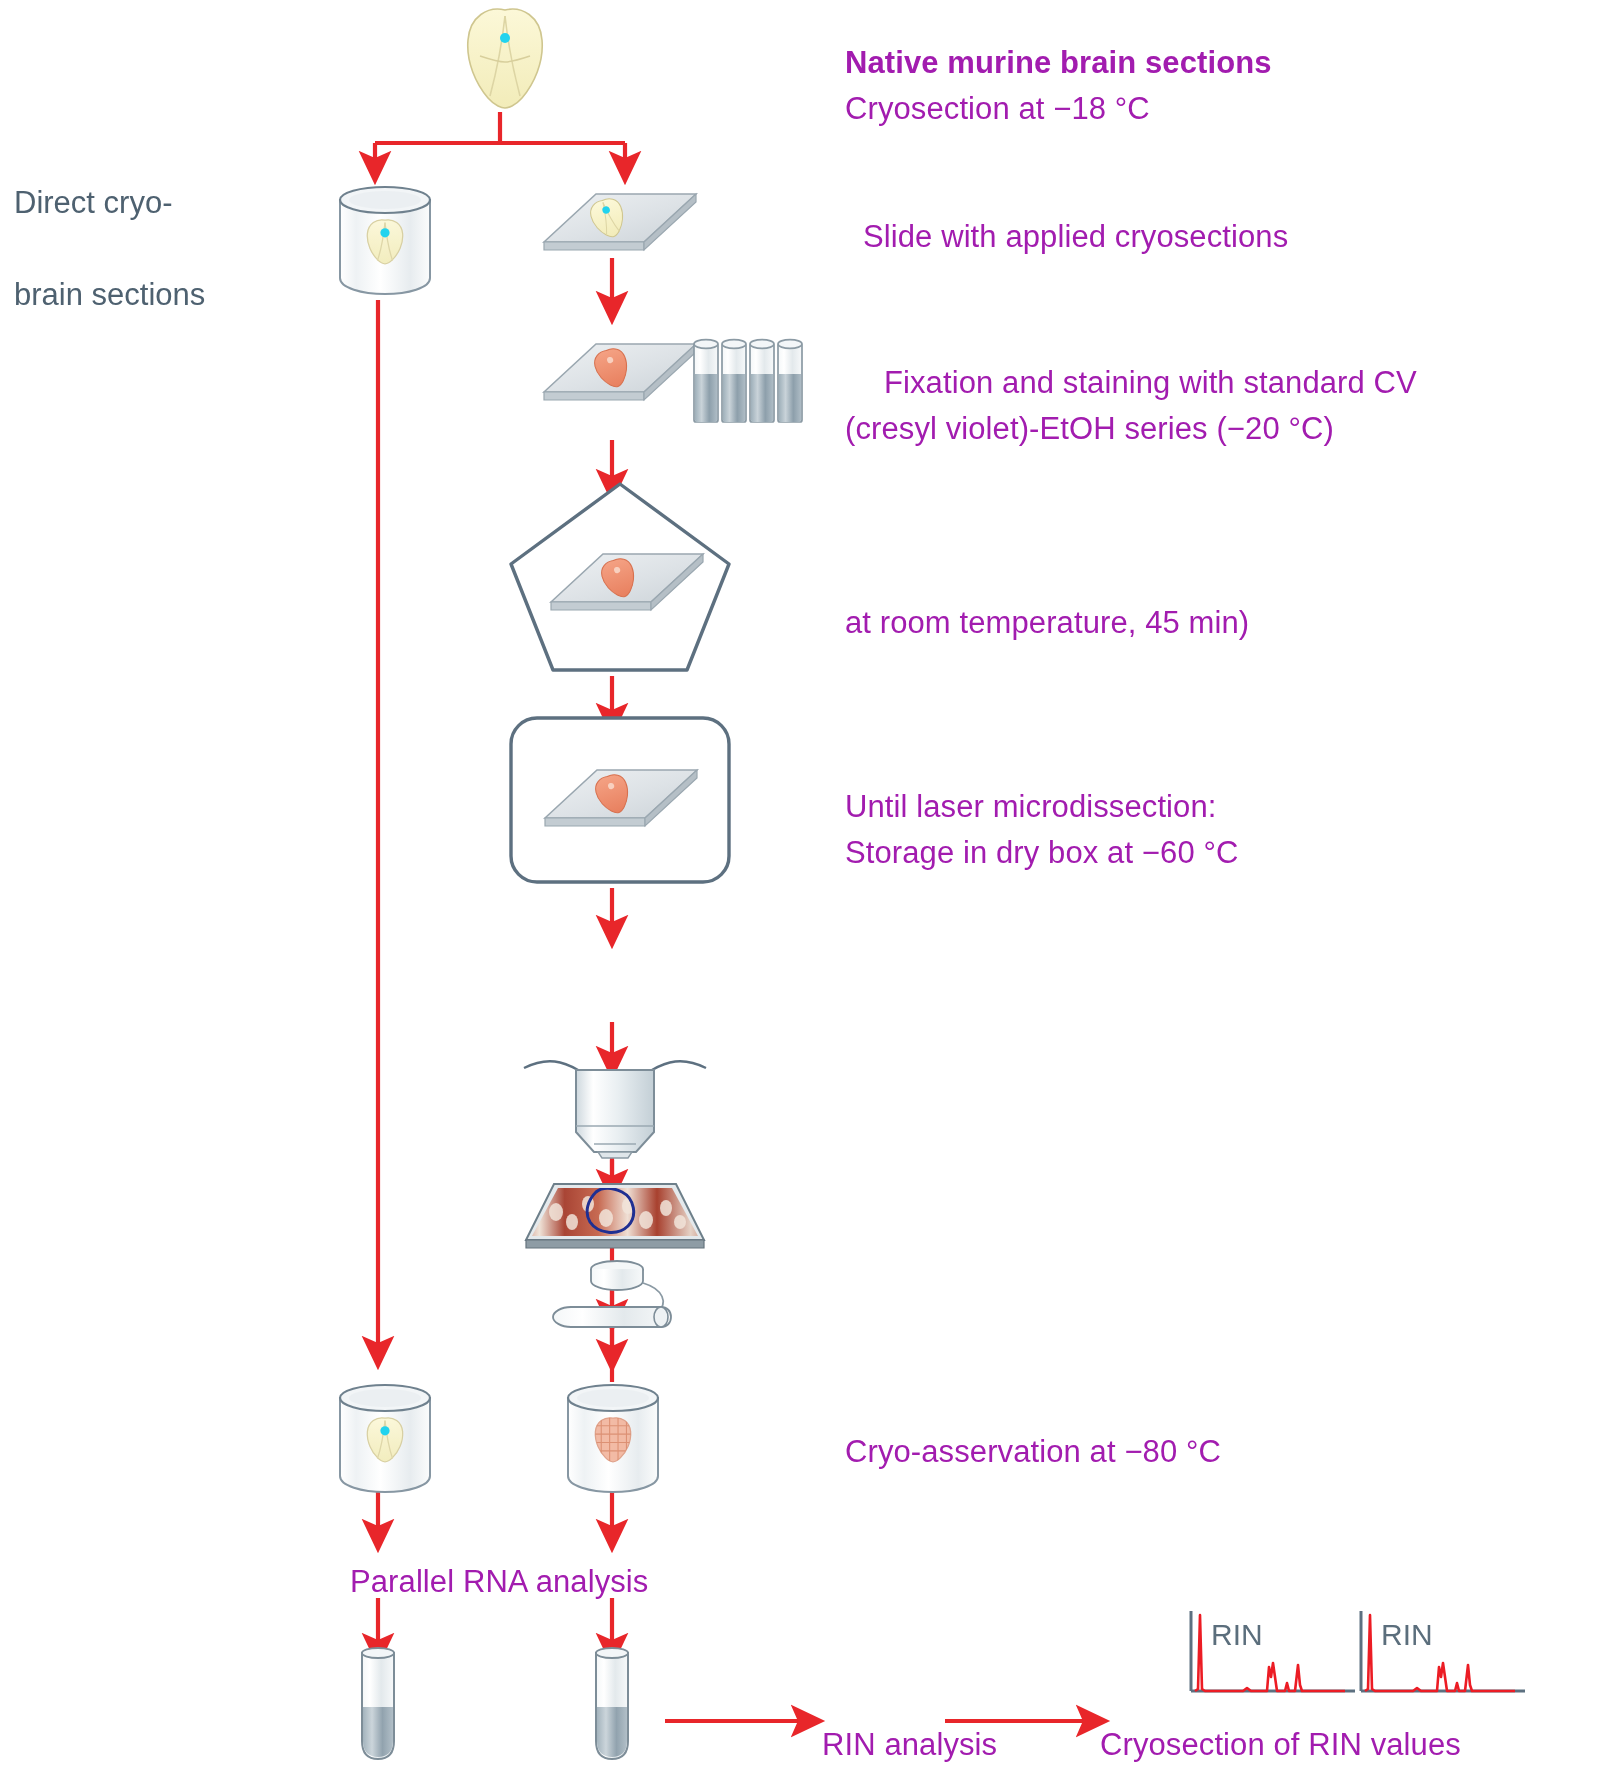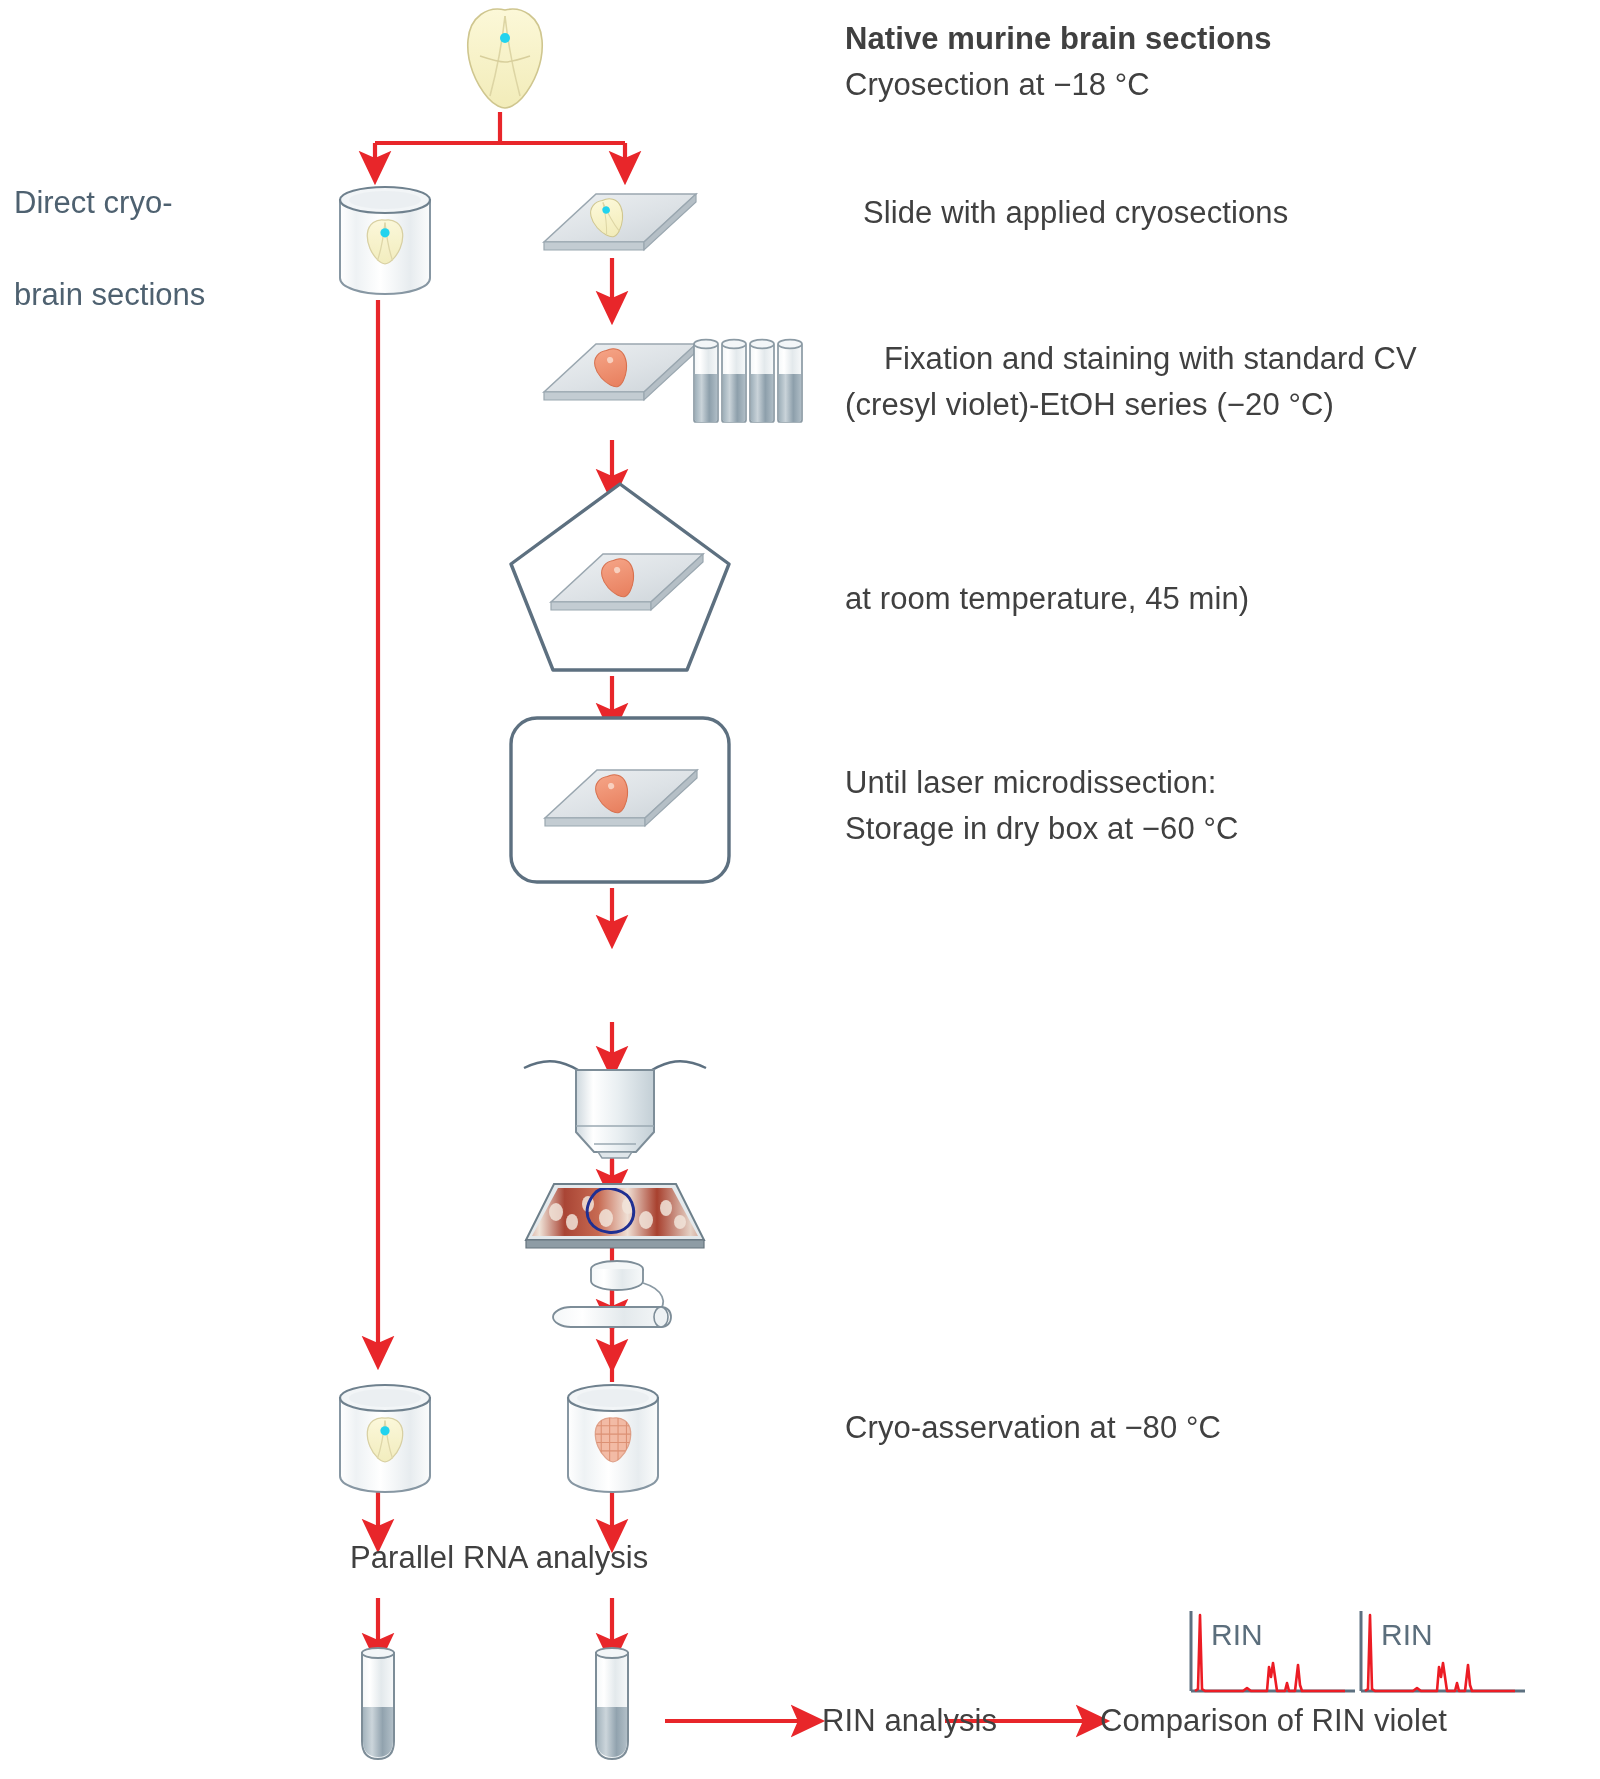--- a/index.html
+++ b/index.html
@@ -11,25 +11,26 @@
   #canvas{
     position:relative;
     width:1600px;
     height:1779px;
     overflow:hidden;
     background:#fff;
   }
   .abs{position:absolute;}
   .txt{
     position:absolute;
-    color:#404040;
+    color:#a21caf;
     font-size:31px;
     line-height:46px;
     letter-spacing:.1px;
     white-space:pre-line;
+    margin-top:24px;
   }
   .txt.bold{font-weight:700;}
   .left-label{
     position:absolute;
     font-size:31px;
     line-height:46px;
     color:#4e6170;
     white-space:pre-line;
   }
   svg{display:block;overflow:visible;}
@@ -363,21 +364,21 @@
     <path d="M11,62 L41,62 L41,96 C41,107 35,112 26,112 C17,112 11,107 11,96 Z" fill="url(#tubeFill)" stroke="none" opacity=".95"></path>
   </svg>
 
   <svg class="abs" style="left:586px;top:1645px;width:52px;height:120px;" viewBox="0 0 52 120">
     <path d="M10,8 L42,8 L42,96 C42,108 36,114 26,114 C16,114 10,108 10,96 Z" fill="url(#glassTube)" stroke="#7d8d98" stroke-width="2"></path>
     <ellipse cx="26" cy="8" rx="16" ry="5" fill="#f3f6f8" stroke="#7d8d98" stroke-width="1.8"></ellipse>
     <path d="M11,62 L41,62 L41,96 C41,107 35,112 26,112 C17,112 11,107 11,96 Z" fill="url(#tubeFill)" stroke="none" opacity=".95"></path>
   </svg>
 
   <div class="txt" style="left:822px;top:1698px;">RIN analysis</div>
-  <div class="txt" style="left:1100px;top:1698px;">Comparison of RIN violet</div>
+  <div class="txt" style="left:1100px;top:1698px;">Cryosection of RIN values</div>
 
   <svg class="abs" style="left:1185px;top:1605px;width:180px;height:100px;" viewBox="0 0 180 100">
     <path d="M6,6 L6,86" stroke="#5d7080" stroke-width="3" fill="none"></path>
     <path d="M6,86 L170,86" stroke="#5d7080" stroke-width="3" fill="none"></path>
     <path d="M10,86 L13,84 L15,10 L17,84 L20,86 L58,86 L62,83 L66,86
              L82,86 L84,62 L86,72 L88,58 L90,72 L92,86 L100,86 L102,78
              L104,86 L110,86 L113,60 L115,80 L117,86 L160,86" fill="none" stroke="#ec1c24" stroke-width="2.6" stroke-linejoin="round"></path>
     <text class="rin-label" x="26" y="40">RIN</text>
   </svg>
 

